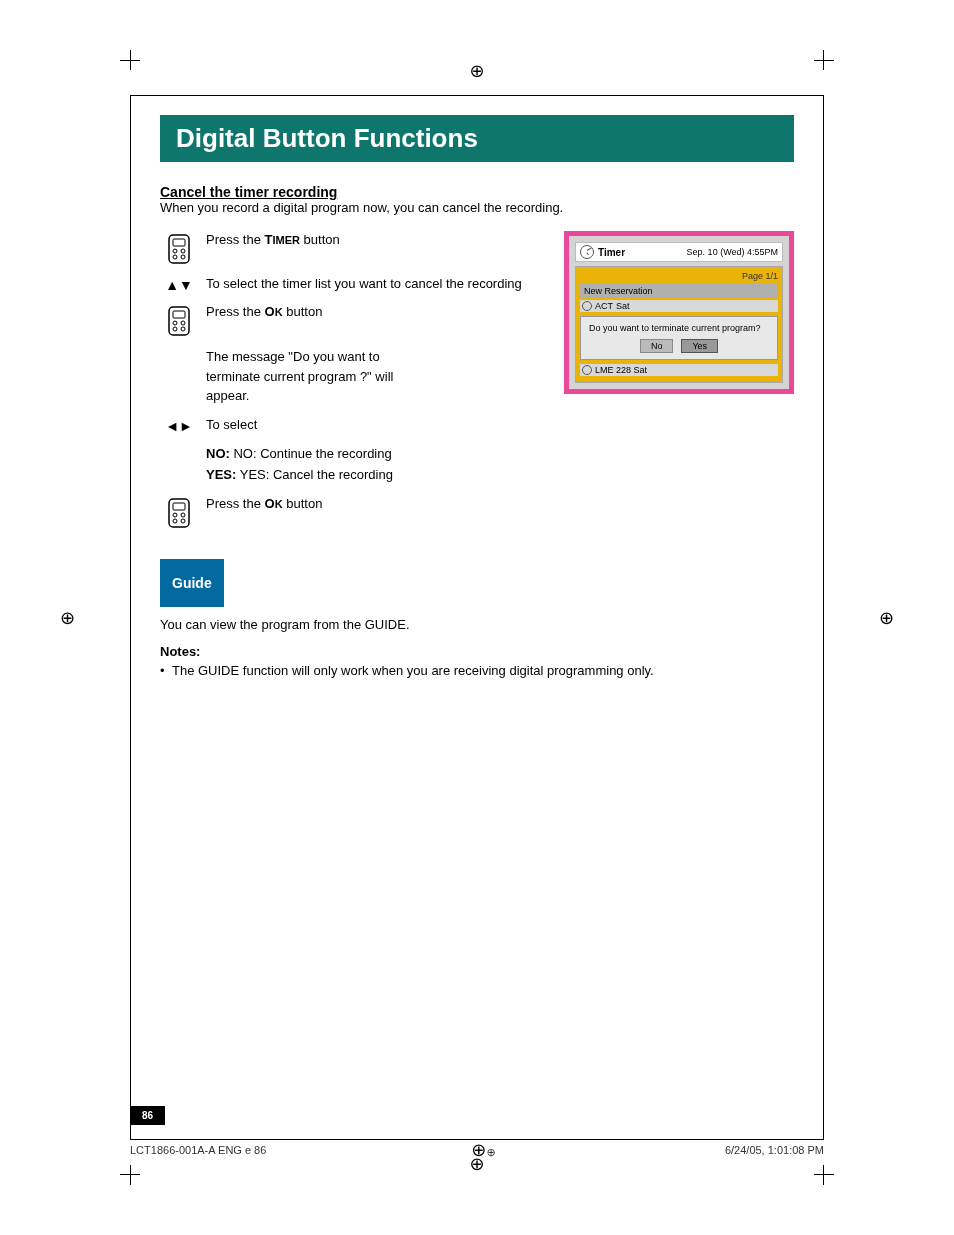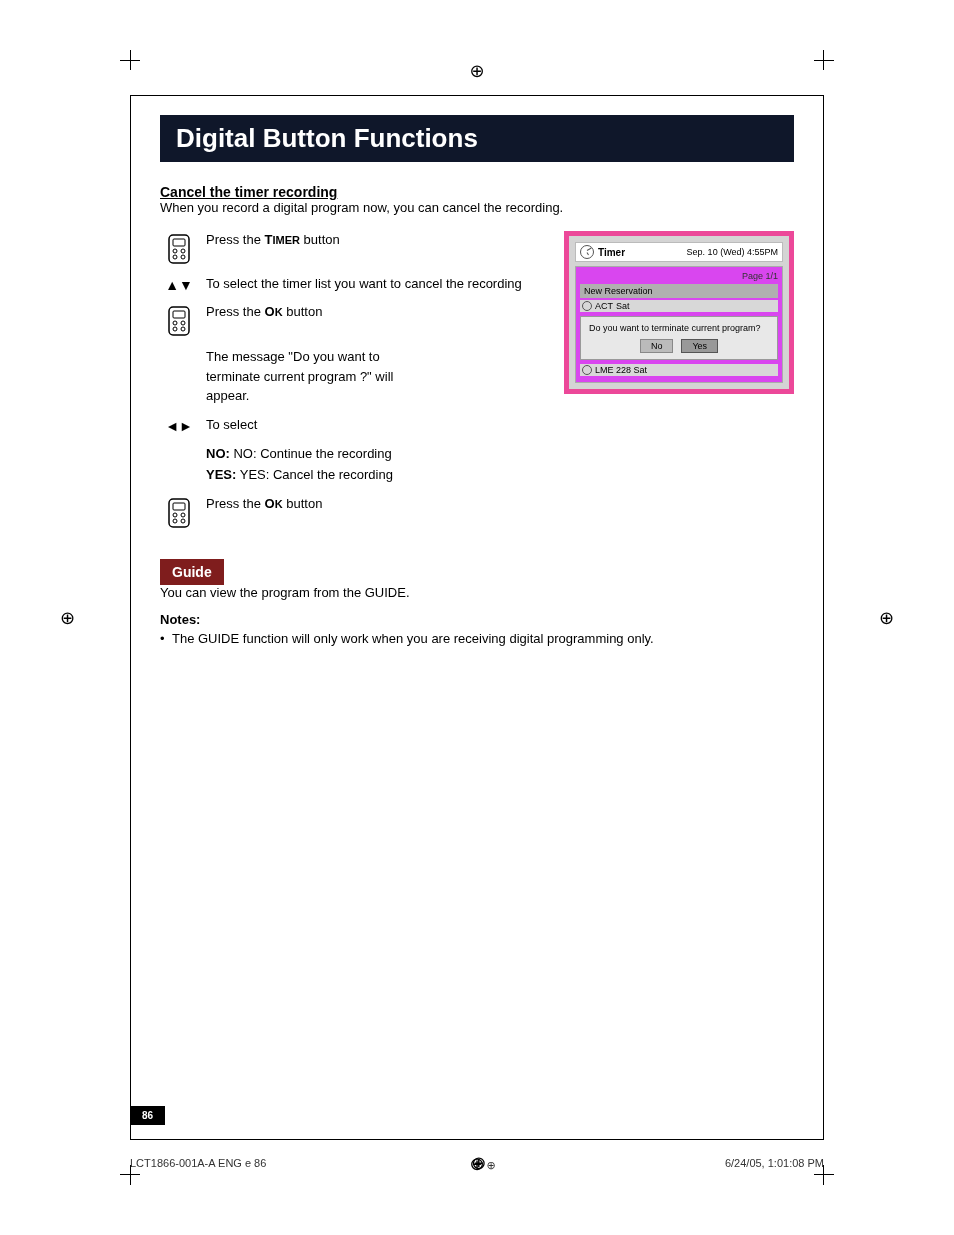--- a/index.html
+++ b/index.html
@@ -96,21 +96,21 @@
       position: absolute;
       top: 95px;
       left: 130px;
       right: 130px;
       bottom: 95px;
       padding: 20px 30px 20px 30px;
     }
 
     
     .page-title-box {
-      background: #0f172a;
+      background: #0f766e;
       padding: 8px 16px;
       margin-bottom: 22px;
       display: inline-block;
       width: 100%;
     }
     .page-title-box h1 {
       color: #fff;
       font-size: 26px;
       font-weight: bold;
       font-family: Arial, Helvetica, sans-serif;
@@ -207,21 +207,21 @@
       border: 1px solid #bbb;
     }
 
     .screenshot-header-left {
       display: flex;
       align-items: center;
       gap: 4px;
     }
 
     .screenshot-content {
-      background: #d946ef;
+      background: #eab308;
       border: 1px solid #aaa;
       padding: 4px;
     }
 
     .screenshot-page-line {
       text-align: right;
       font-size: 9px;
       color: #333;
       margin-bottom: 3px;
     }
@@ -285,23 +285,24 @@
       background: #999;
       border: 1px solid #555;
     }
 
     
     .guide-section {
       margin-top: 20px;
     }
 
     .guide-heading-box {
-      background: #7f1d1d;
-      padding: 5px 12px;
+      background: #0369a1;
+      padding: 16px 12px;
       display: inline-block;
+      margin-bottom: 10px;
     }
 
     .guide-heading-box span {
       color: #fff;
       font-size: 14px;
       font-weight: bold;
     }
 
     .guide-text {
       font-size: 13px;
@@ -328,21 +329,21 @@
 
     .note-item::before {
       content: '•';
       position: absolute;
       left: 0;
     }
 
     
     .footer-area {
       position: absolute;
-      bottom: 61px;
+      bottom: 74px;
       left: 130px;
       right: 130px;
       display: flex;
       justify-content: space-between;
       align-items: center;
       font-size: 11px;
       color: #333;
     }
 
     

